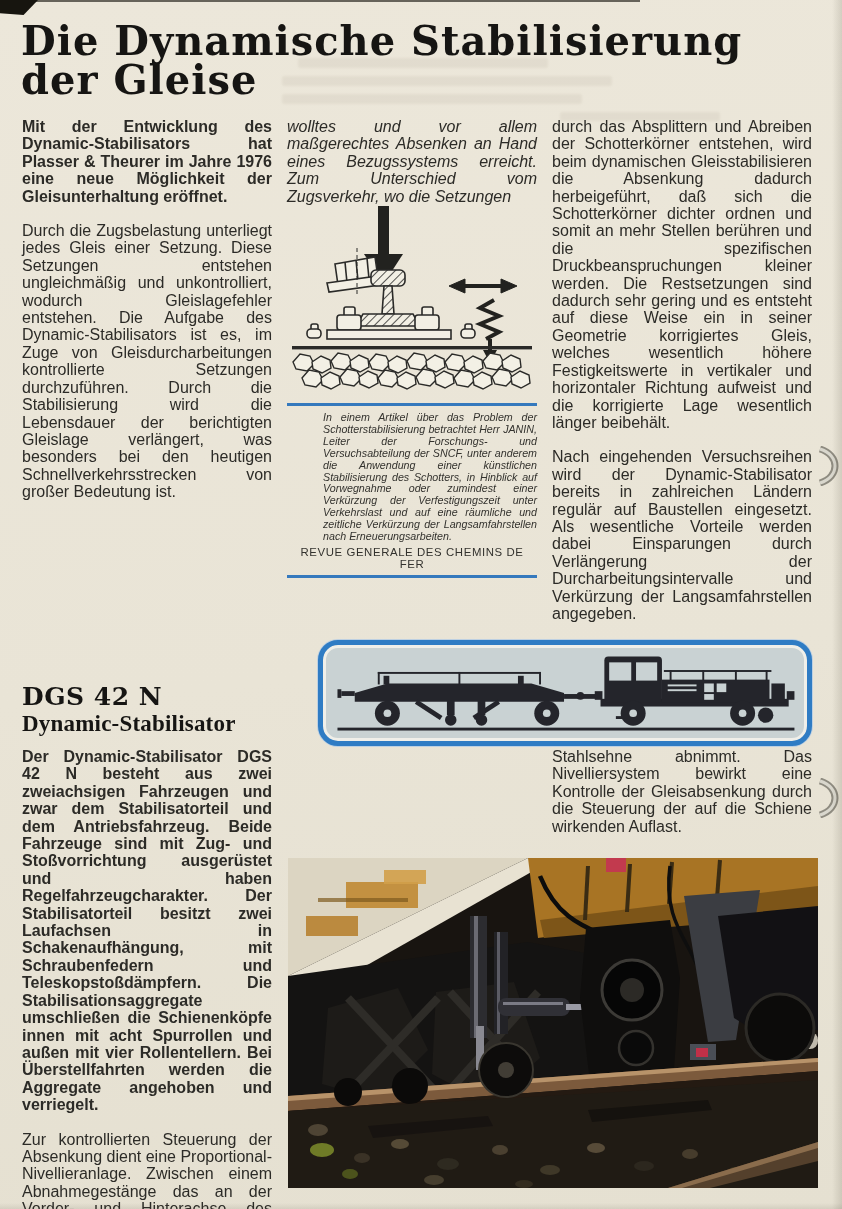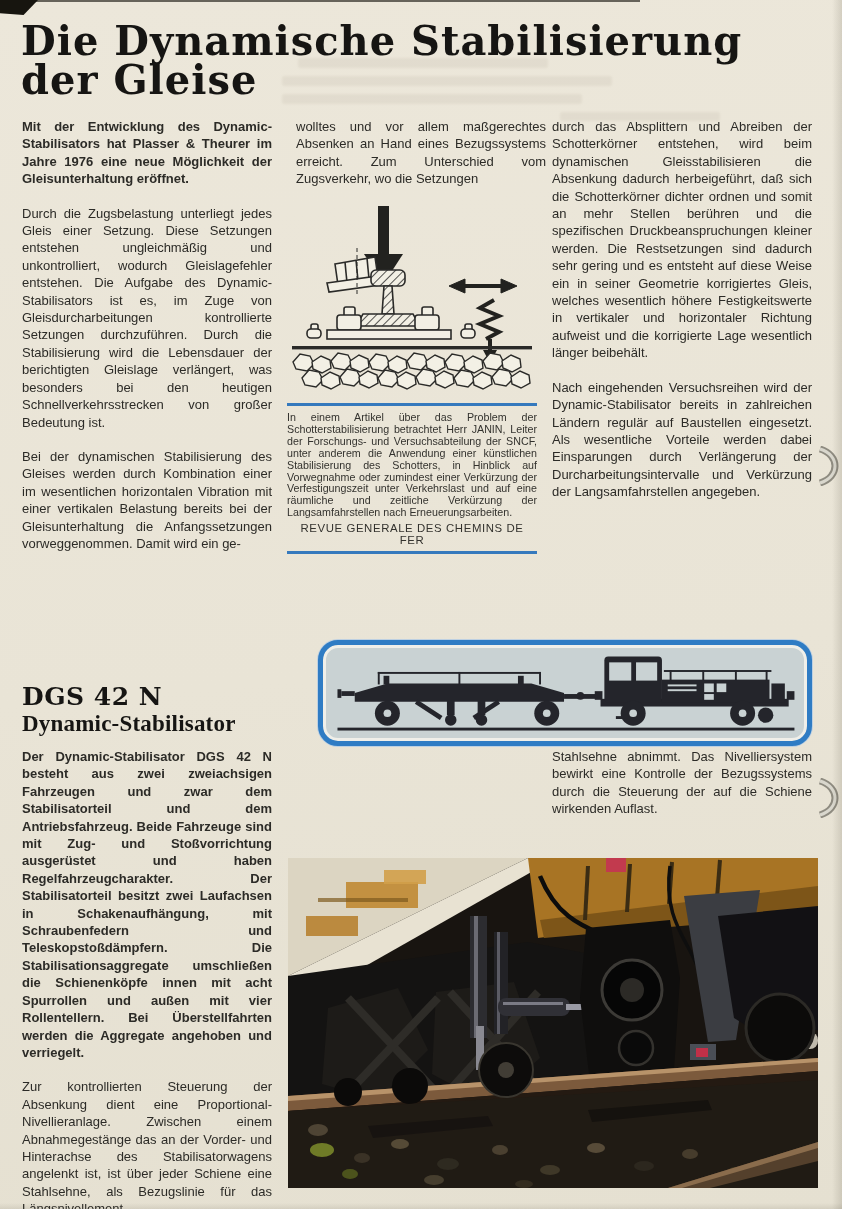--- a/index.html
+++ b/index.html
@@ -6,27 +6,27 @@
   body{font-family:"Liberation Sans", sans-serif; background:#9a968a;}
   #page{position:relative; width:842px; height:1209px; margin:0 auto;
         background:linear-gradient(175deg,#ece7da 0%,#e9e4d6 55%,#e5e0d1 100%);
         overflow:hidden; color:#2b2a26;}
   .abs{position:absolute;}
   
   .headline{font-family:"DejaVu Serif", serif; font-weight:bold; color:#161513;
             font-size:40px; line-height:38px; letter-spacing:1px; transform:scaleY(1.04);}
   
   .col{width:250px;}
-  .body{font-size:13px; line-height:17.4px; text-align:justify; color:#2c2b27;}
+  .body{font-size:16px; line-height:17.4px; text-align:justify; color:#2c2b27;}
   .body p{margin:0 0 17px 0;}
   .body p:last-child{margin-bottom:0;}
   .bold{font-weight:bold;}
   
   .figcap{border-top:3px solid #3579bd; border-bottom:3px solid #3579bd; padding:6px 0 5px 0;}
-  .figcap .it{font-size:10.7px; line-height:11.9px; text-align:justify; color:#33322e;}
+  .figcap .it{font-style:italic; font-size:10.7px; line-height:11.9px; text-align:justify; color:#33322e;margin-left:36px;}
   .figcap .src{font-size:11.4px; letter-spacing:0.6px; text-align:center; margin-top:3px; color:#33322e;}
   
   .h2a{font-family:"DejaVu Serif", serif; font-weight:bold; color:#161513; font-size:25px; line-height:29px; letter-spacing:0.5px;}
   .h2b{font-family:Liberation Serif, serif; font-weight:bold; color:#161513; font-size:23px; line-height:25px; letter-spacing:0.2px;}
   
   .frame{box-sizing:border-box; width:494px; height:106px; border:5px solid #2f7cc4; border-radius:20px;
          background:#c9d2d3; box-shadow:inset 0 0 0 3px #f0efe9, 0 0 0 1px #bdd0e2;}
   .photocap{width:530px; text-align:center; font-size:11.5px; letter-spacing:0.4px; color:#3a3934;}
   
   .ghost{background:#6b5f46; opacity:0.07; border-radius:2px; filter:blur(1px);}
@@ -50,24 +50,23 @@
   <div class="abs ghost" style="left:560px;top:112px;width:160px;height:9px;"></div>
 
   <div class="abs headline" style="left:21px;top:22px;width:800px;">
     <div>Die Dynamische Stabilisierung</div>
     <div>der Gleise</div>
   </div>
 
   <div class="abs col body" style="left:22px;top:118px;">
     <p class="bold">Mit der Entwicklung des Dynamic-Stabilisators hat Plasser &amp; Theurer im Jahre 1976 eine neue Möglichkeit der Gleisunterhaltung eröffnet.</p>
     <p>Durch die Zugsbelastung unterliegt jedes Gleis einer Setzung. Diese Setzungen entstehen ungleichmäßig und unkontrolliert, wodurch Gleislagefehler entstehen. Die Aufgabe des Dynamic-Stabilisators ist es, im Zuge von Gleisdurcharbeitungen kontrollierte Setzungen durchzuführen. Durch die Stabilisierung wird die Lebensdauer der berichtigten Gleislage verlängert, was besonders bei den heutigen Schnellverkehrsstrecken von großer Bedeutung ist.</p>
-    <p>Bei der dynamischen Stabilisierung des Gleises werden durch Kombination einer im wesentlichen horizontalen Vibration mit einer vertikalen Belastung bereits bei der Gleisunterhaltung die Anfangssetzungen vorweggenommen. Damit wird ein ge-</p>
-  </div>
-
-  <div class="abs col body" style="left:296px;top:118px;">
+  </div>
+
+  <div class="abs col body" style="left:287px;top:118px;font-style:italic;">
     <p>wolltes und vor allem maßgerechtes Absenken an Hand eines Bezugssystems erreicht. Zum Unterschied vom Zugsverkehr, wo die Setzungen</p>
   </div>
 
   <div class="abs" style="left:287px;top:200px;width:250px;height:198px;">
     <svg width="250" height="198" viewBox="0 0 250 198">
       <defs>
         <pattern id="hatch" width="6" height="6" patternTransform="rotate(45)" patternUnits="userSpaceOnUse">
           <rect width="6" height="6" fill="#f2efe4"></rect>
             <line x1="0" y1="0" x2="0" y2="6" stroke="#2a2a28" stroke-width="1.6"></line>
         </pattern>
@@ -227,21 +226,21 @@
 
   <div class="abs col body" style="left:22px;top:748px;">
     <p class="bold">Der Dynamic-Stabilisator DGS 42 N besteht aus zwei zweiachsigen Fahrzeugen und zwar dem Stabilisatorteil und dem Antriebsfahrzeug. Beide Fahrzeuge sind mit Zug- und Stoßvorrichtung ausgerüstet und haben Regelfahrzeugcharakter. Der Stabilisatorteil besitzt zwei Laufachsen in Schakenaufhängung, mit Schraubenfedern und Teleskopstoßdämpfern. Die Stabilisationsaggregate umschließen die Schienenköpfe innen mit acht Spurrollen und außen mit vier Rollentellern. Bei Überstellfahrten werden die Aggregate angehoben und verriegelt.</p>
     <p>Zur kontrollierten Steuerung der Absenkung dient eine Proportional-Nivellieranlage. Zwischen einem Abnahmegestänge das an der Vorder- und Hinterachse des Stabilisatorwagens angelenkt ist, ist über jeder Schiene eine Stahlsehne, als Bezugslinie für das Längsnivellement,</p>
   </div>
 
   <div class="abs col body" style="left:287px;top:748px;">
   </div>
 
   <div class="abs col body" style="left:552px;top:748px;width:260px;">
-    <div>Stahlsehne abnimmt. Das Nivelliersystem bewirkt eine Kontrolle der Bezugssystems durch die Steuerung der auf die Schiene wirkenden Auflast.</div>
+    <div>Stahlsehne abnimmt. Das Nivelliersystem bewirkt eine Kontrolle der Gleisabsenkung durch die Steuerung der auf die Schiene wirkenden Auflast.</div>
   </div>
 
   <div class="abs photocap" style="left:288px;top:872px;">SCHWINGAGGREGAT DES DYNAMIC-STABILISATORS</div>
 
   <div class="abs" style="left:288px;top:858px;width:530px;height:330px;">
     <svg width="530" height="330" viewBox="0 0 530 330">
       <rect width="530" height="330" fill="#181410"></rect>
 
       <polygon points="0,0 240,0 0,118" fill="#dcd5c2"></polygon>
       <rect x="58" y="24" width="72" height="26" fill="#c08a33" opacity="0.9"></rect>

